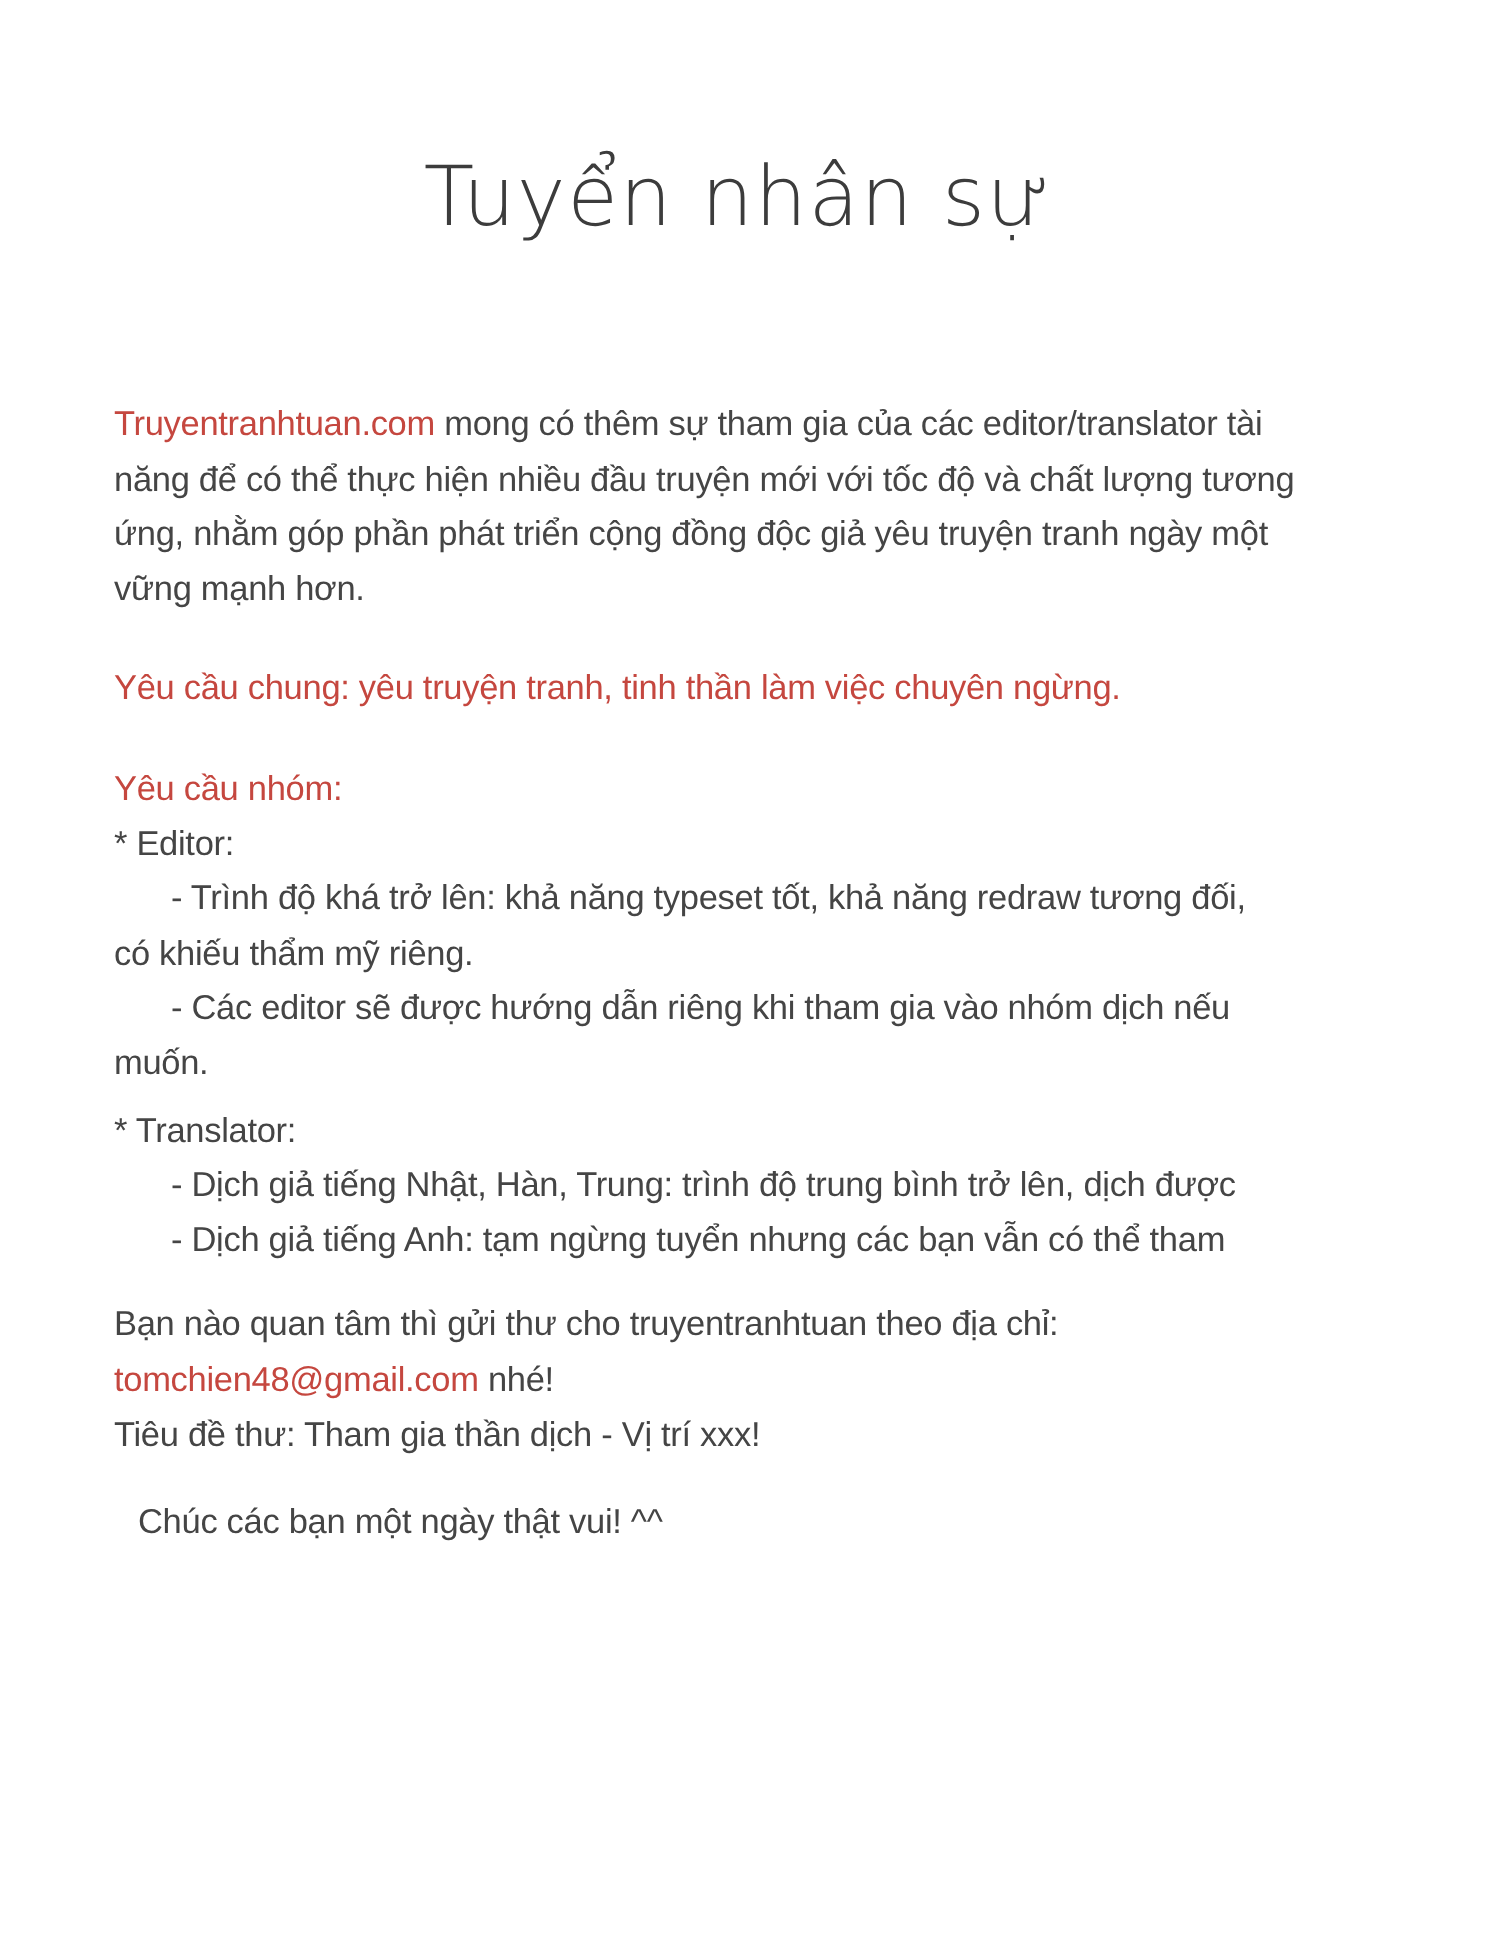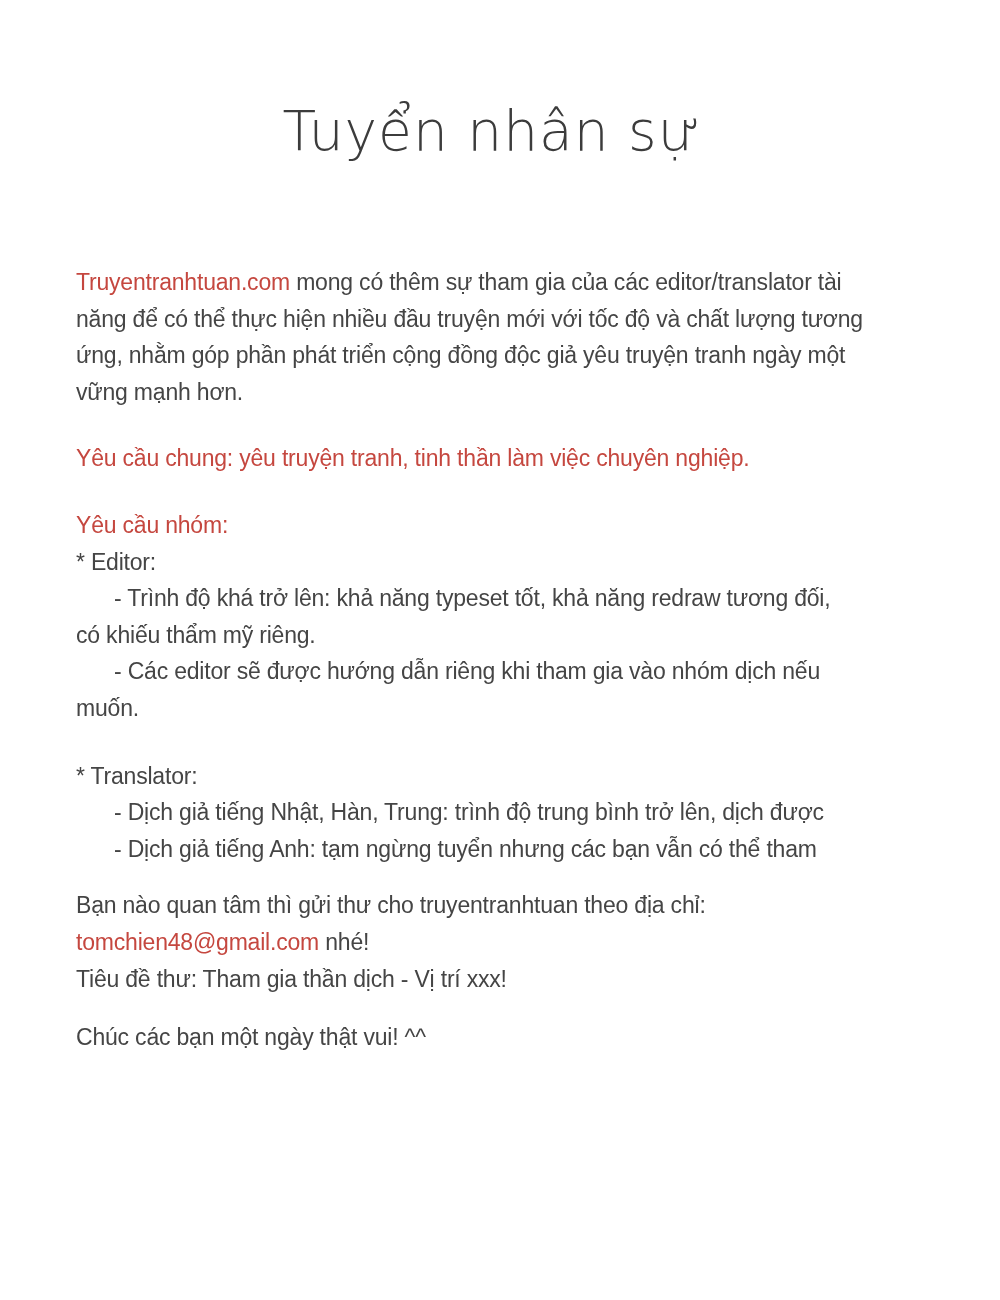--- a/index.html
+++ b/index.html
@@ -34,39 +34,39 @@
   }
   .line {
     white-space: nowrap;
     line-height: 36.6px;
     height: 36.6px;
   }
   .indent { padding-left: 38px; }
   .accent { color: #c5473f; }
   .link { color: #c5473f; cursor: pointer; }
   .mt-30 { margin-top: 30px; }
-  .mt-16 { margin-top: 31px; }
+  .mt-16 { margin-top: 8px; }
   .mt-20 { margin-top: 20px; }
-  .mt-22 { margin-top: 22px; }
+  .mt-22 { margin-top: 22px; margin-left: 16px; }
 </style>
 </head>
 <body>
 
 <h1 class="page-title">Tuyển nhân sự</h1>
 
 <div class="content">
 
   <div>
     <div class="line"><span class="link">Truyentranhtuan.com</span><span> mong có thêm sự tham gia của các editor/translator tài</span></div>
     <div class="line">năng để có thể thực hiện nhiều đầu truyện mới với tốc độ và chất lượng tương</div>
     <div class="line">ứng, nhằm góp phần phát triển cộng đồng độc giả yêu truyện tranh ngày một</div>
     <div class="line">vững mạnh hơn.</div>
   </div>
 
-  <div class="line accent mt-30">Yêu cầu chung: yêu truyện tranh, tinh thần làm việc chuyên nghiệp.</div>
+  <div class="line accent mt-30">Yêu cầu chung: yêu truyện tranh, tinh thần làm việc chuyên ngừng.</div>
 
   <div class="mt-30">
     <div class="line accent">Yêu cầu nhóm:</div>
     <div class="line">* Editor:</div>
     <div class="line indent">- Trình độ khá trở lên: khả năng typeset tốt, khả năng redraw tương đối,</div>
     <div class="line">có khiếu thẩm mỹ riêng.</div>
     <div class="line indent">- Các editor sẽ được hướng dẫn riêng khi tham gia vào nhóm dịch nếu</div>
     <div class="line">muốn.</div>
   </div>
 

